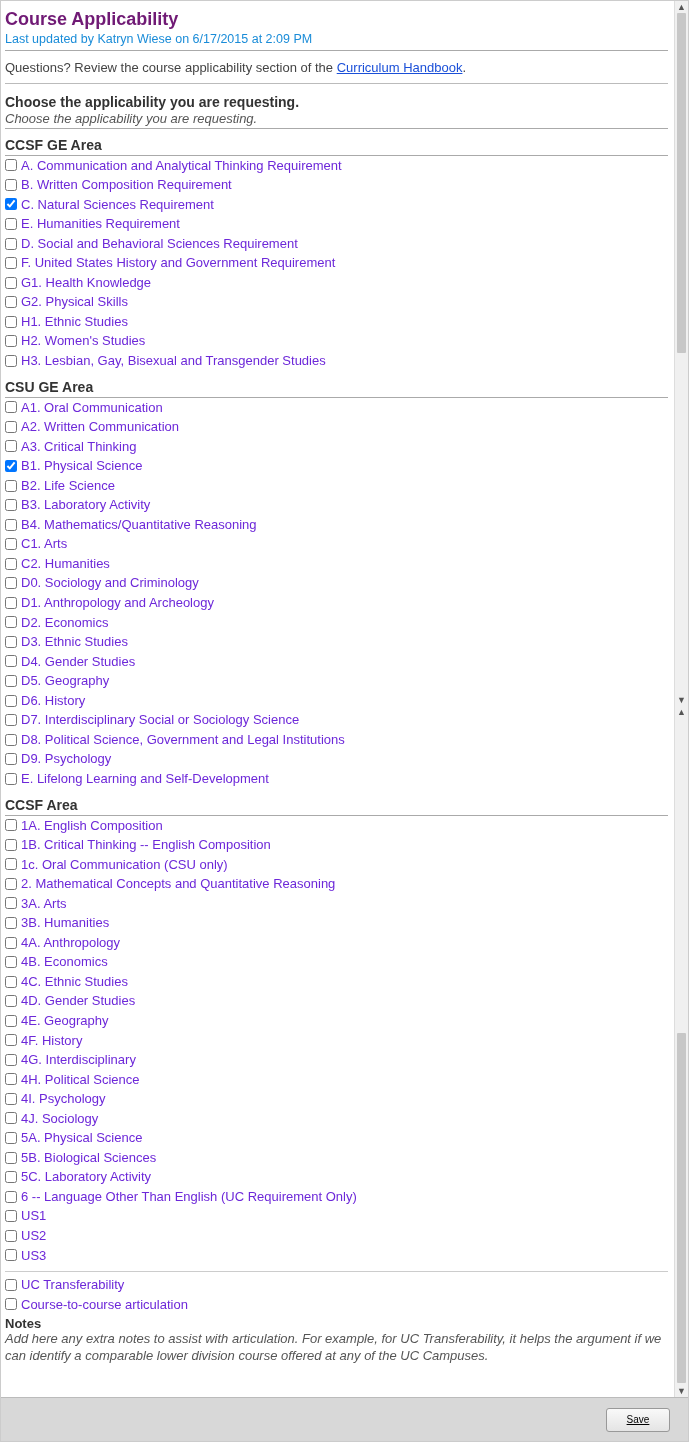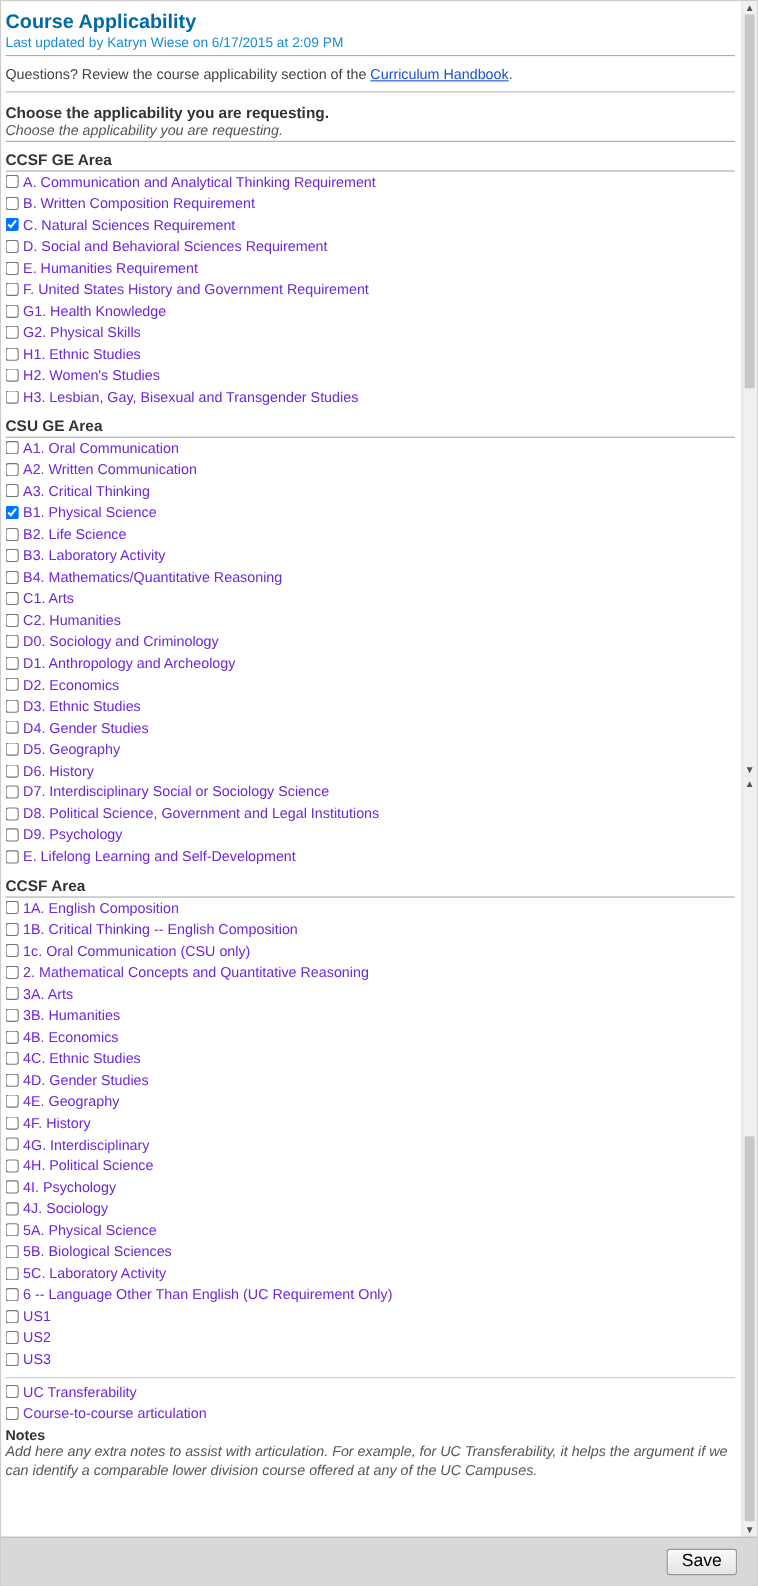--- a/index.html
+++ b/index.html
@@ -65,29 +65,30 @@
     background: #d8d8d8;
     border-top: 1px solid #bbb;
     display: flex;
     align-items: center;
     justify-content: flex-end;
     padding: 0 18px;
   }
   .save-btn {
     min-width: 64px;
     height: 24px;
-    font-size: 16px;
+    font-size: 10px;
     border: 1px solid #999;
     background: linear-gradient(#f9f9f9,#e4e4e4);
     border-radius: 3px;
     cursor: pointer;
+    text-decoration: underline;
   }
 
   h2.page-title {
-    color: #0369a1;
+    color: #701a75;
     font-size: 18px;
     font-weight: 600;
     margin: 6px 0 2px 0;
   }
   .updated {
     color: #1a8cd8;
     font-size: 12.5px;
     margin: 2px 0 8px 0;
     border-bottom: 1px solid #aaa;
     padding-bottom: 4px;
@@ -163,25 +164,25 @@
         <div class="check-row">
           <input type="checkbox" style="">
           <label>B. Written Composition Requirement</label>
         </div>
         <div class="check-row">
           <input type="checkbox" checked="" style="">
           <label>C. Natural Sciences Requirement</label>
         </div>
         <div class="check-row">
           <input type="checkbox" style="">
+          <label>E. Humanities Requirement</label>
+        </div>
+        <div class="check-row">
+          <input type="checkbox" style="">
           <label>D. Social and Behavioral Sciences Requirement</label>
-        </div>
-        <div class="check-row">
-          <input type="checkbox" style="">
-          <label>E. Humanities Requirement</label>
         </div>
         <div class="check-row">
           <input type="checkbox" style="">
           <label>F. United States History and Government Requirement</label>
         </div>
         <div class="check-row">
           <input type="checkbox" style="">
           <label>G1. Health Knowledge</label>
         </div>
         <div class="check-row">
@@ -304,20 +305,24 @@
           <input type="checkbox" style="">
           <label>2. Mathematical Concepts and Quantitative Reasoning</label>
         </div>
         <div class="check-row">
           <input type="checkbox" style="">
           <label>3A. Arts</label>
         </div>
         <div class="check-row">
           <input type="checkbox" style="">
           <label>3B. Humanities</label>
+        </div>
+        <div class="check-row">
+          <input type="checkbox" style="">
+          <label>4A. Anthropology</label>
         </div>
         <div class="check-row">
           <input type="checkbox" style="">
           <label>4B. Economics</label>
         </div>
         <div class="check-row">
           <input type="checkbox" style="">
           <label>4C. Ethnic Studies</label>
         </div>
         <div class="check-row">

